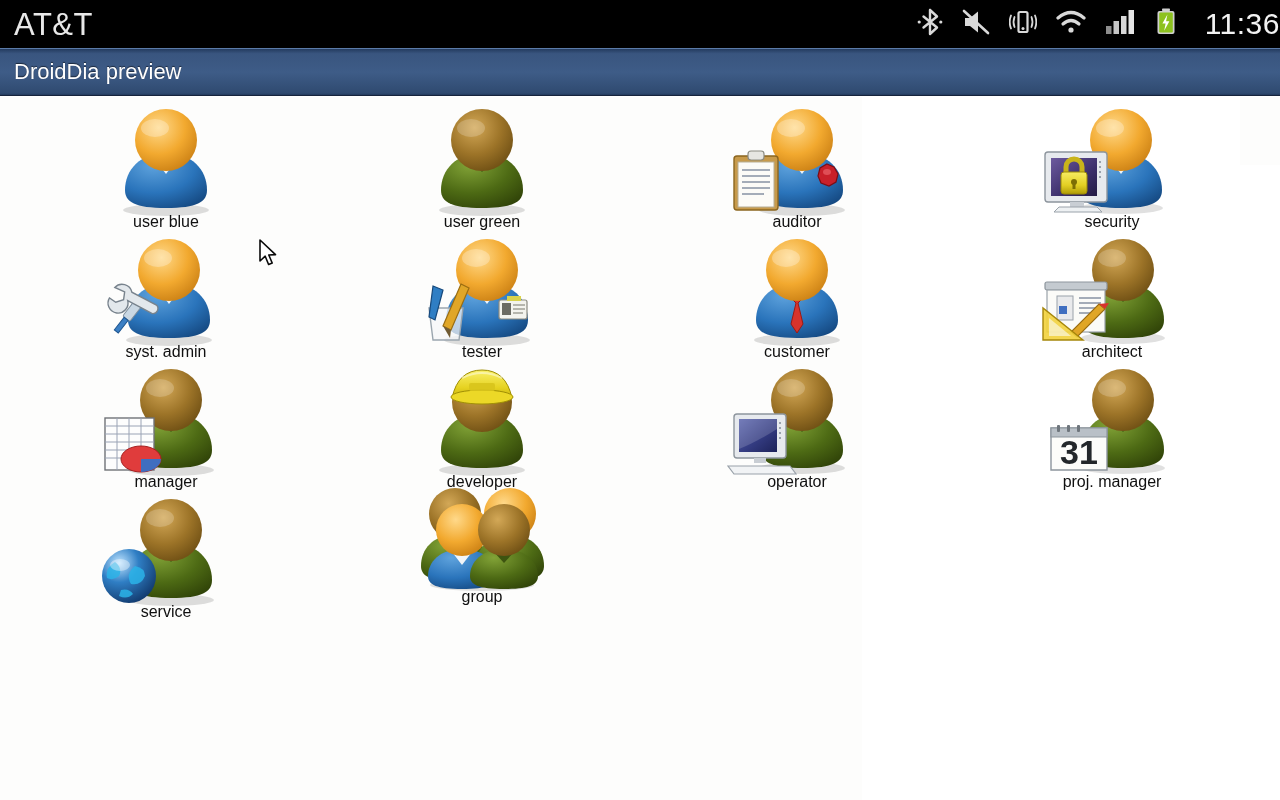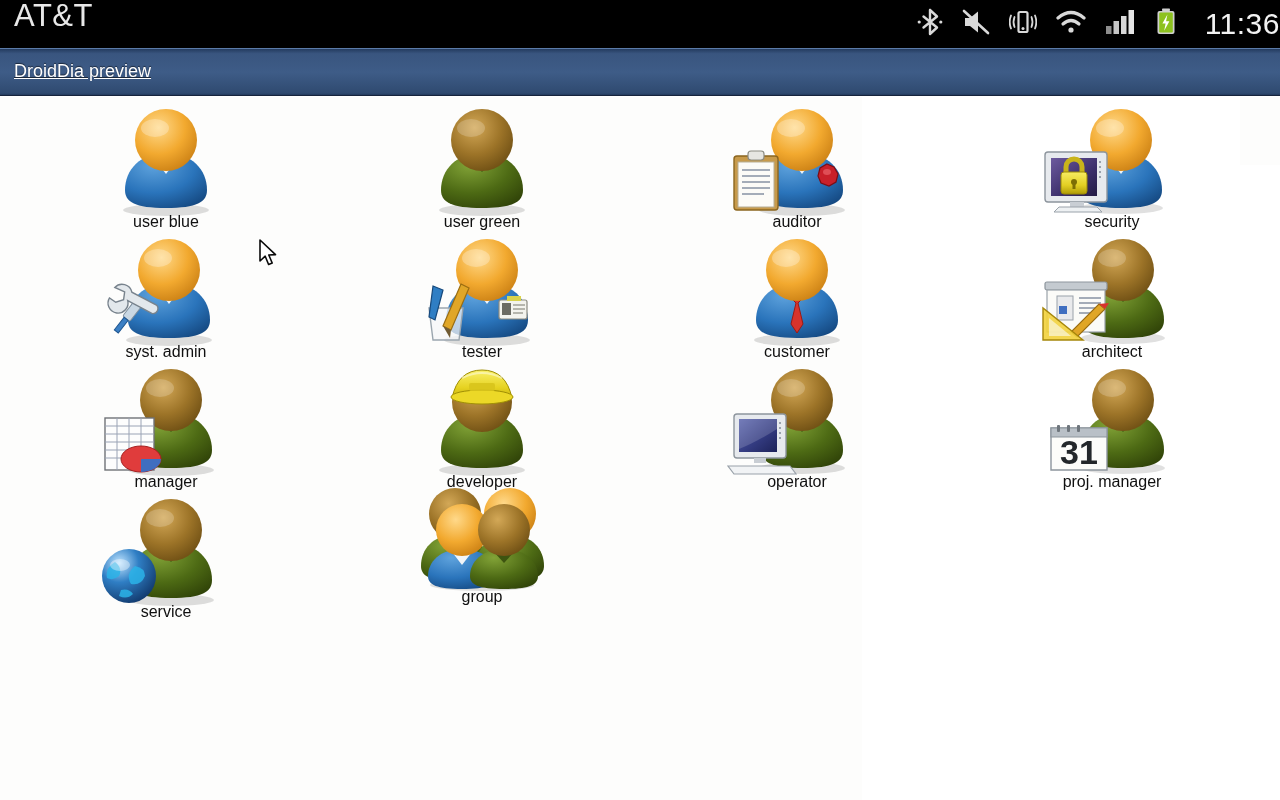--- a/index.html
+++ b/index.html
@@ -6,21 +6,21 @@
   html,body{ width:1280px; height:800px; overflow:hidden; }
   body{
     font-family:"Liberation Sans", sans-serif;
     background:#ffffff;
   }
 
   
   #status-bar{
     position:absolute; left:0; top:0; width:1280px; height:48px;
     background:#000000;
-    display:flex; 
+    display:flex; align-items:center;
   }
   #carrier-label{
     color:#e8e8e8; font-size:31px; letter-spacing:0.5px;
     margin-left:14px; font-weight:400; line-height:1;
   }
   #status-icons{
     margin-left:auto; display:flex; align-items:center; gap:18px;
   }
   #status-icons .sicon{ display:block; }
   #clock-label{
@@ -33,23 +33,22 @@
     position:absolute; left:0; top:48px; width:1280px; height:48px;
     background:linear-gradient(to bottom,#1f3558 0%,#39557f 12%,#3e5c87 52%,#2f4a70 96%,#22395c 100%);
     border-bottom:1px solid #16243c;
     display:flex; align-items:center;
   }
   #title-bar::before{
     content:""; position:absolute; left:0; top:0; width:100%; height:1px;
     background:#5b7ba8;
   }
   #app-title{
-    color:#ffffff; font-size:18px; margin-left:14px;
+    color:#ffffff; font-size:22px; margin-left:14px;
     text-shadow:0 -1px 1px rgba(0,0,0,.55);
-    text-decoration:underline;
   }
 
   
   #canvas{
     position:absolute; left:0; top:97px; width:1232px; height:703px;
     background:#ffffff;
   }
   
   #canvas-panel-tint{
     position:absolute; left:0; top:0; width:862px; height:703px;

